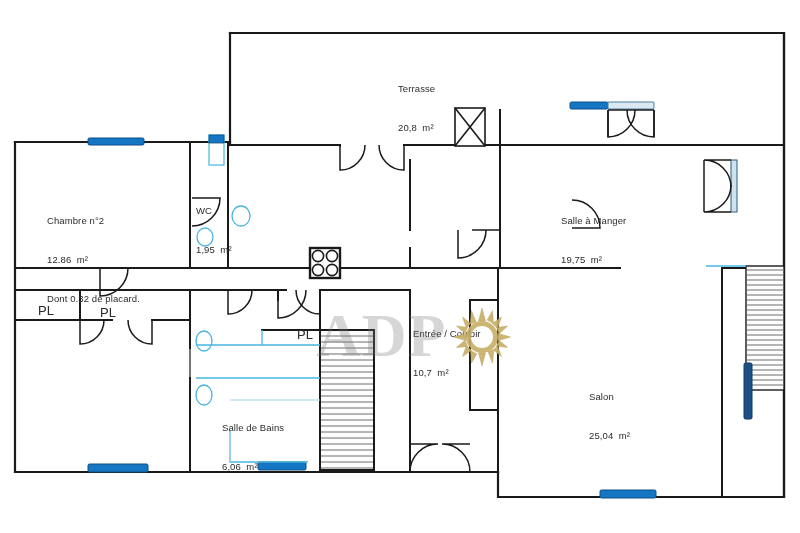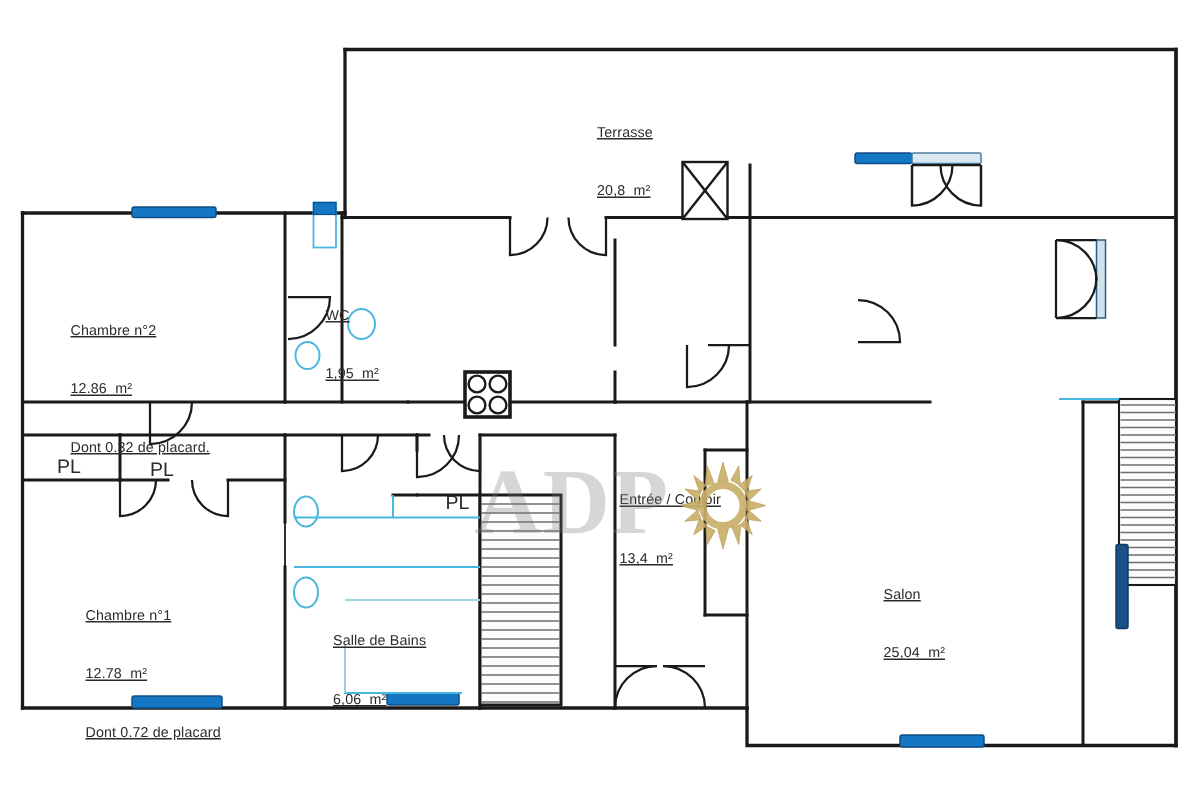--- a/index.html
+++ b/index.html
@@ -26,21 +26,21 @@
   }
   .room-label {
     position: absolute;
     font-family: "Liberation Sans", sans-serif;
     font-size: 9.5px;
     color: #2b2b2b;
     line-height: 13px;
     white-space: pre;
     letter-spacing: 0.1px;
   }
-  .room-label .ln { display: block; text-decoration: underline; }
+  .room-label .ln { display: block; }
   .pl-label {
     position: absolute;
     font-family: "Liberation Sans", sans-serif;
     font-size: 13px;
     color: #2b2b2b;
   }
   #watermark {
     position: absolute;
     left: 300px;
     top: 298px;
@@ -321,42 +321,41 @@
     <span class="ln">Terrasse</span>
     <span class="ln">20,8  m²</span>
   </div>
 
   <div class="room-label" style="left:47px; top:188px;">
     <span class="ln">Chambre n°2</span>
     <span class="ln">12.86  m²</span>
     <span class="ln">Dont 0.32 de placard.</span>
   </div>
 
-  <div class="room-label" style="left:196px; top:178px;margin-left:21px;">
+  <div class="room-label" style="left:196px; top:178px;">
     <span class="ln">WC</span>
     <span class="ln">1,95  m²</span>
   </div>
 
 
+  <div class="room-label" style="left:561px; top:188px;">
+    <span class="ln">Salle à Manger</span>
+    <span class="ln">19,75  m²</span>
+  </div>
 
   <div class="room-label" style="left:413px; top:301px;">
     <span class="ln">Entrée / Couloir</span>
-    <span class="ln">13,4  m²</span>
+    <span class="ln">10,7  m²</span>
   </div>
 
   <div class="room-label" style="left:589px; top:364px;">
     <span class="ln">Salon</span>
     <span class="ln">25,04  m²</span>
   </div>
 
-  <div class="room-label" style="left:57px; top:378px;">
-    <span class="ln">Chambre n°1</span>
-    <span class="ln">12.78  m²</span>
-    <span class="ln">Dont 0.72 de placard</span>
-  </div>
 
   <div class="room-label" style="left:222px; top:395px;">
     <span class="ln">Salle de Bains</span>
     <span class="ln">6,06  m²</span>
   </div>
 
   <div class="pl-label" style="left:38px; top:303px;">PL</div>
   <div class="pl-label" style="left:100px; top:305px;">PL</div>
   <div class="pl-label" style="left:297px; top:327px;">PL</div>
 

